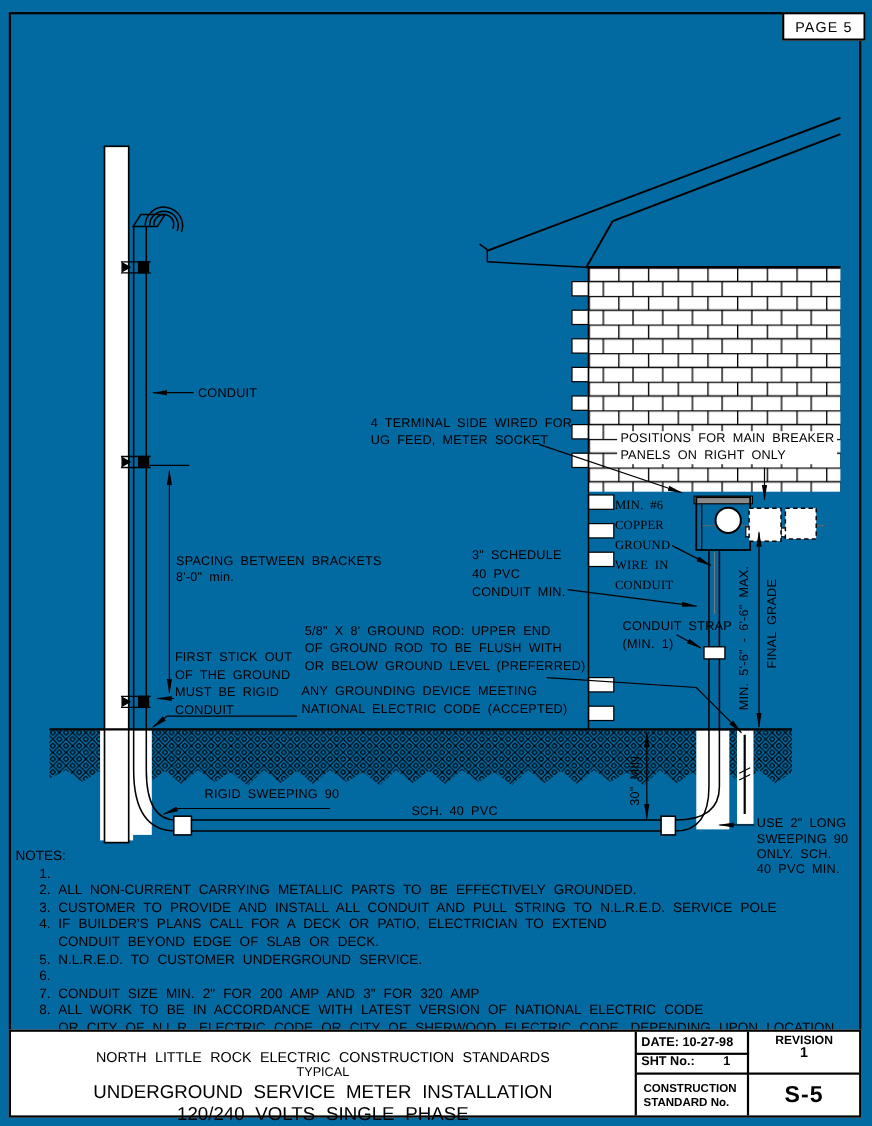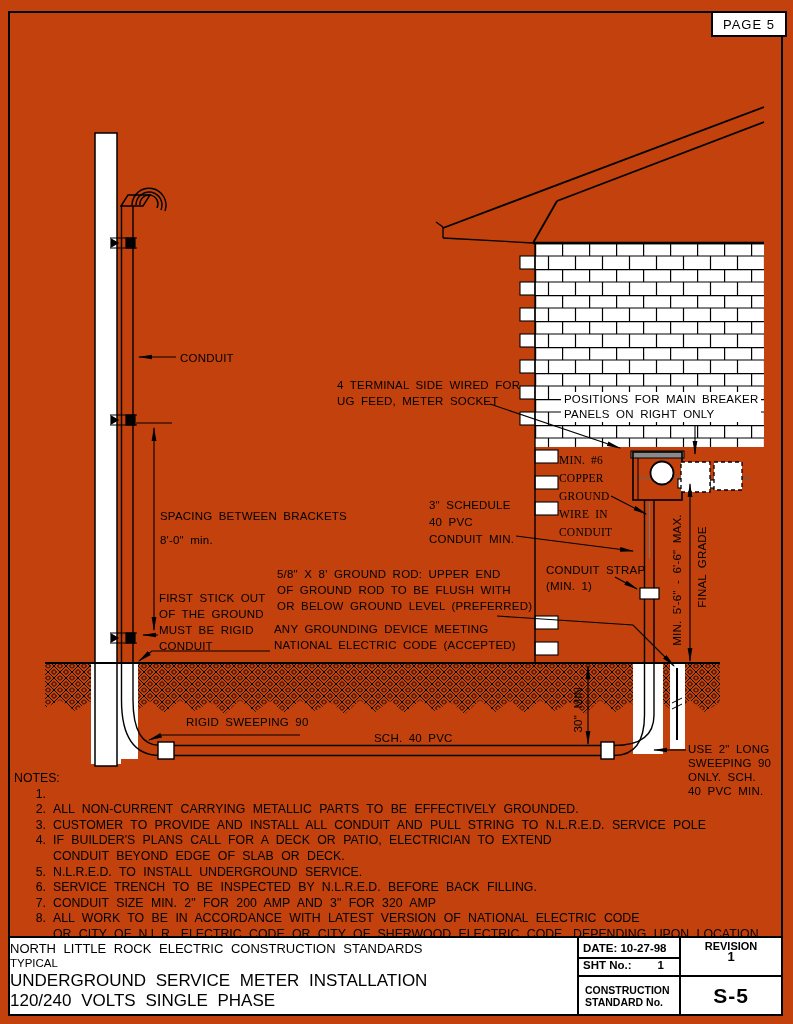--- a/index.html
+++ b/index.html
@@ -1,33 +1,33 @@
 <!DOCTYPE html>
 <html><head>
 <meta charset="utf-8">
 <style>
   html,body{margin:0;padding:0;background:#fff;}
-  #canvas{position:relative;width:793px;height:1024px;background:#c2410c;overflow:hidden;
+  #canvas{position:relative;width:793px;height:1024px;background:#0369a1;overflow:hidden;
           font-family:"Liberation Sans", sans-serif;color:#000;}
   svg{position:absolute;left:0;top:0;}
   .page-border{position:absolute;left:8px;top:11px;width:771px;height:1001px;border:2px solid #000;}
   .page-tag{position:absolute;left:711px;top:11px;width:72px;height:22px;border:2px solid #000;
             display:flex;align-items:center;justify-content:center;font-size:13px;letter-spacing:1px;background:#fff;}
   .lbl{position:absolute;font-size:11.5px;line-height:16px;white-space:pre-line;word-spacing:3px;letter-spacing:.2px;}
   .rot{transform:rotate(-90deg);transform-origin:0 0;text-align:center;white-space:nowrap;}
   .bgw{background:#fff;padding:0 3px;}
   
   .notes{position:absolute;left:14px;top:771px;width:760px;font-size:12.3px;line-height:15.6px;word-spacing:4px;}
   .note-row{display:flex;}
   .note-num{flex:none;width:32px;text-align:right;margin-right:7px;}
   .note-text{white-space:pre-line;}
   
   .tblock{position:absolute;left:8px;top:936px;width:771px;height:76px;border:2px solid #000;display:flex;background:#fff;}
   .tb-logo{flex:none;width:78px;border-right:2px solid #000;display:flex;align-items:center;justify-content:center;}
-  .tb-center{flex:1;border-right:2px solid #000;text-align:left;padding-top:3px;}
+  .tb-center{flex:1;border-right:2px solid #000;text-align:center;padding-top:15px;}
   .tb-org{font-size:13px;word-spacing:4px;}
   .tb-typ{font-size:11.5px;margin-top:1px;}
   .tb-t1{font-size:17px;word-spacing:5px;margin-top:2px;}
   .tb-t2{font-size:17px;word-spacing:5px;}
   .tb-right{flex:none;width:202px;display:grid;grid-template-columns:102px 1fr;grid-template-rows:21px 18px 1fr;font-weight:bold;}
   .tb-date{grid-column:1;grid-row:1;border-right:2px solid #000;border-bottom:2px solid #000;font-size:11.5px;display:flex;align-items:center;padding-left:4px;}
   .tb-sht{grid-column:1;grid-row:2;border-right:2px solid #000;border-bottom:2px solid #000;font-size:11.5px;display:flex;align-items:flex-start;padding-left:4px;}
   .tb-sht .v{margin-left:26px;}
   .tb-rev{grid-column:2;grid-row:1 / span 2;border-bottom:2px solid #000;font-size:11px;text-align:center;padding-top:2px;}
   .tb-rev .v{font-size:13px;display:block;margin-top:-3px;}
@@ -188,21 +188,21 @@
       <path d="M686,750 H654" marker-end="url(#arr)"></path>
     </g>
   </svg>
 
   <div class="page-border"></div>
   <div class="page-tag">
     <span>PAGE 5</span>
   </div>
 
   <div class="lbl" style="left:180px;top:350px;">CONDUIT</div>
-  <div class="lbl" style="left:160px;top:504px;line-height:24px;">SPACING BETWEEN BRACKETS
+  <div class="lbl" style="left:160px;top:504px;line-height:14px;">SPACING BETWEEN BRACKETS
 8'-0" min.</div>
   <div class="lbl" style="left:159px;top:590px;">FIRST STICK OUT
 OF THE GROUND
 MUST BE RIGID
 CONDUIT</div>
   <div class="lbl" style="left:337px;top:377px;">4 TERMINAL SIDE WIRED FOR
 UG FEED, METER SOCKET</div>
   <div class="lbl" style="left:429px;top:497px;line-height:17px;">3" SCHEDULE
 40 PVC
 CONDUIT MIN.</div>
@@ -211,21 +211,21 @@
 OR BELOW GROUND LEVEL (PREFERRED)</div>
   <div class="lbl bgw" style="left:561px;top:392px;line-height:15px;">POSITIONS FOR MAIN BREAKER
 PANELS ON RIGHT ONLY</div>
   <div class="lbl" style="left:274px;top:621px;">ANY GROUNDING DEVICE MEETING
 NATIONAL ELECTRIC CODE (ACCEPTED)</div>
   <div class="lbl" style="left:559px;top:451px;line-height:18px;font-family:Liberation Serif, serif;">MIN. #6
 COPPER
 GROUND
 WIRE IN
 CONDUIT</div>
-  <div class="lbl" style="left:546px;top:562px;">CONDUIT STRAP
+  <div class="lbl" style="left:566px;top:562px;">CONDUIT STRAP
 (MIN. 1)</div>
   <div class="lbl rot" style="left:669px;top:660px;width:160px;">MIN. 5'-6" - 6'-6" MAX.</div>
   <div class="lbl rot" style="left:694px;top:622px;width:110px;">FINAL GRADE</div>
   <div class="lbl rot" style="left:570px;top:747px;width:78px;">30" MIN.</div>
   <div class="lbl" style="left:186px;top:714px;">RIGID SWEEPING 90</div>
   <div class="lbl" style="left:374px;top:730px;">SCH. 40 PVC</div>
   <div class="lbl" style="left:688px;top:742px;line-height:14px;">USE 2" LONG
 SWEEPING 90
 ONLY. SCH.
 40 PVC MIN.</div>
@@ -243,25 +243,24 @@
         <span class="note-num">3.</span>
         <span class="note-text">CUSTOMER TO PROVIDE AND INSTALL ALL CONDUIT AND PULL STRING TO N.L.R.E.D. SERVICE POLE</span>
       </div>
     <div class="note-row">
         <span class="note-num">4.</span>
         <span class="note-text">IF BUILDER'S PLANS CALL FOR A DECK OR PATIO, ELECTRICIAN TO EXTEND
 CONDUIT BEYOND EDGE OF SLAB OR DECK.</span>
       </div>
     <div class="note-row">
         <span class="note-num">5.</span>
-        <span class="note-text">N.L.R.E.D. TO INSTALL UNDERGROUND SERVICE.</span>
+        <span class="note-text">N.L.R.E.D. TO CUSTOMER UNDERGROUND SERVICE.</span>
       </div>
     <div class="note-row">
         <span class="note-num">6.</span>
-        <span class="note-text">SERVICE TRENCH TO BE INSPECTED BY N.L.R.E.D. BEFORE BACK FILLING.</span>
       </div>
     <div class="note-row">
         <span class="note-num">7.</span>
         <span class="note-text">CONDUIT SIZE MIN. 2" FOR  200 AMP AND 3" FOR 320 AMP</span>
       </div>
     <div class="note-row">
         <span class="note-num">8.</span>
         <span class="note-text">ALL WORK TO BE IN ACCORDANCE WITH LATEST VERSION OF NATIONAL ELECTRIC CODE
 OR CITY OF N.L.R. ELECTRIC CODE OR CITY OF SHERWOOD ELECTRIC CODE. DEPENDING UPON LOCATION</span>
       </div>

